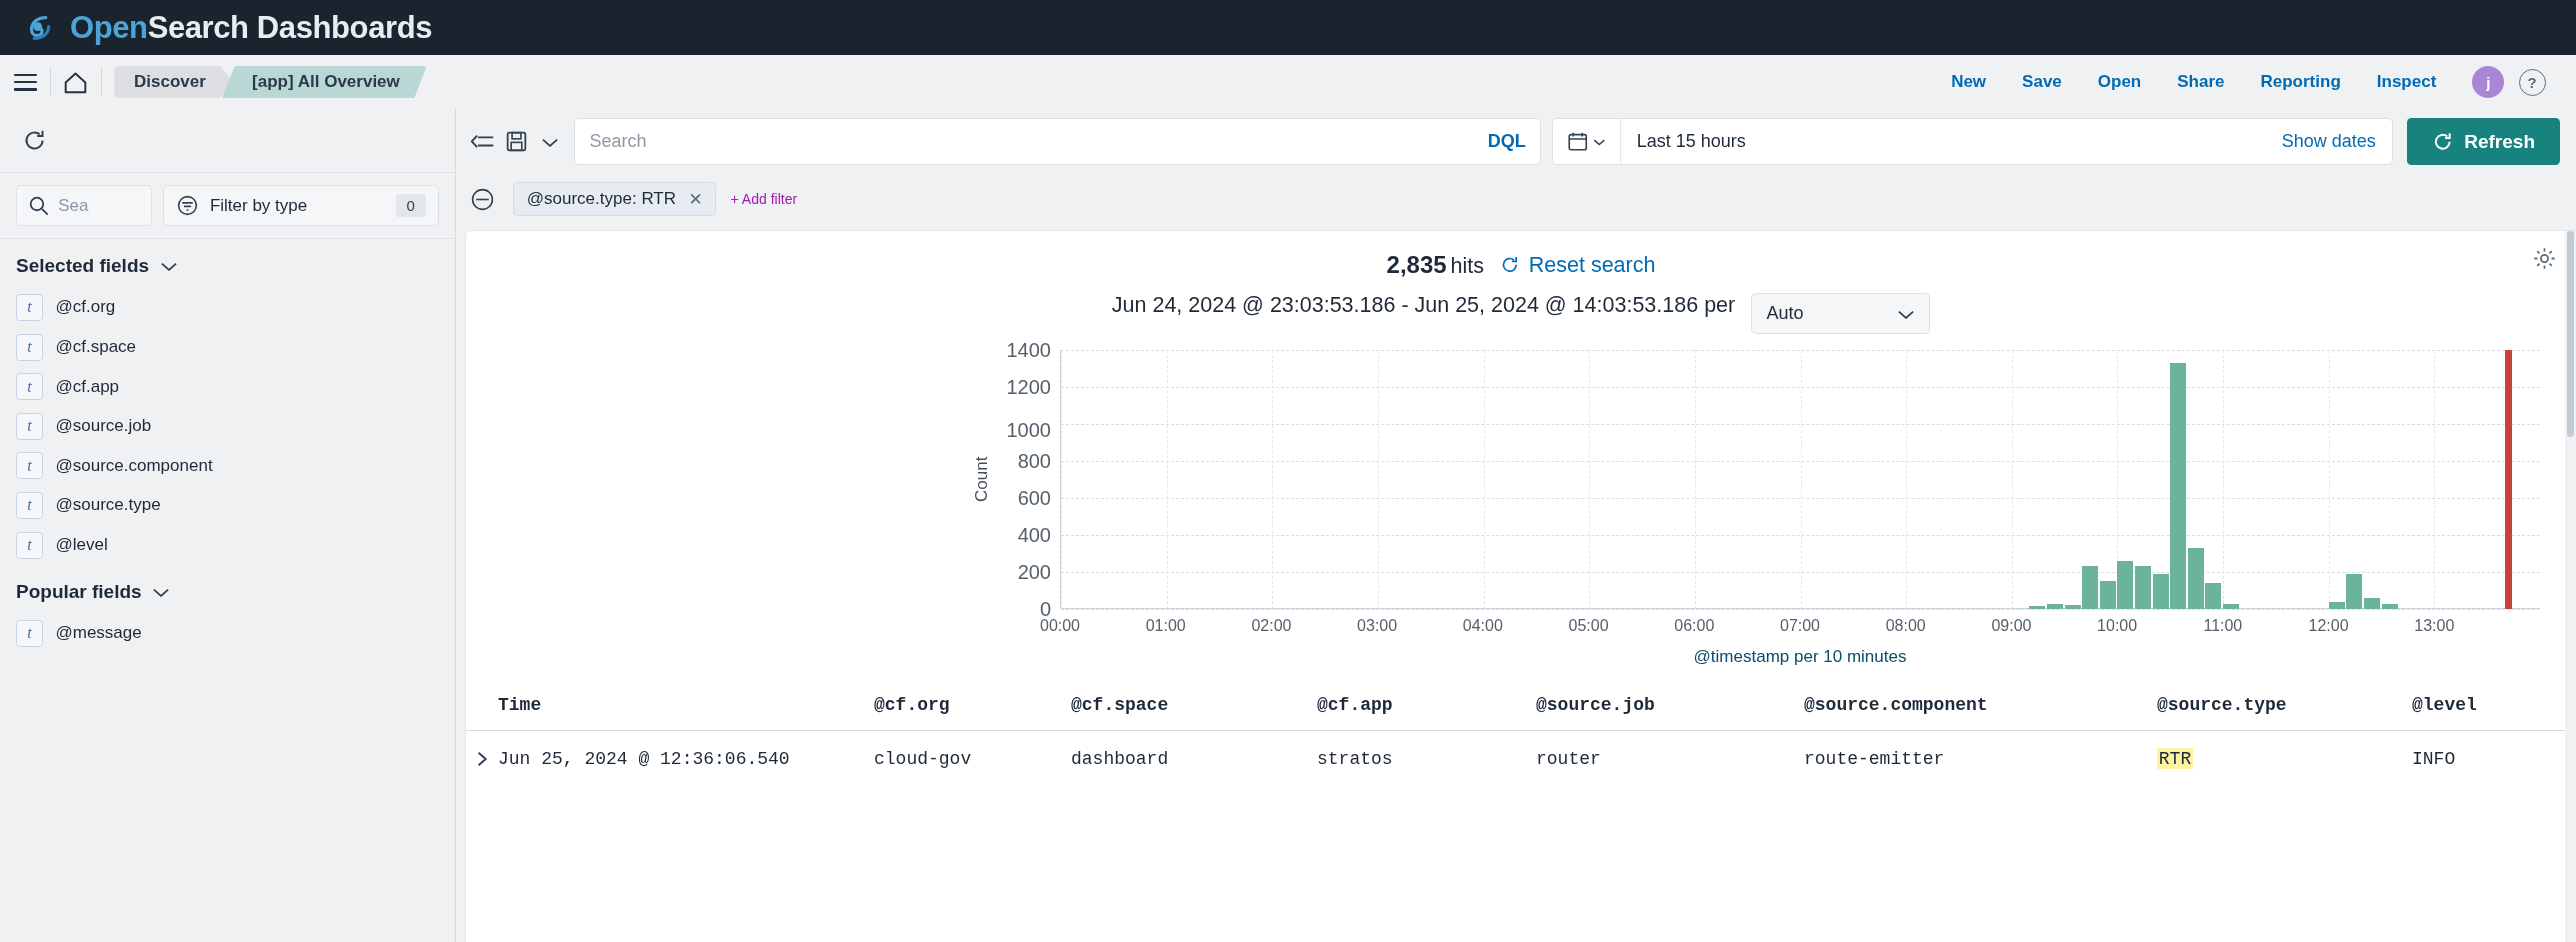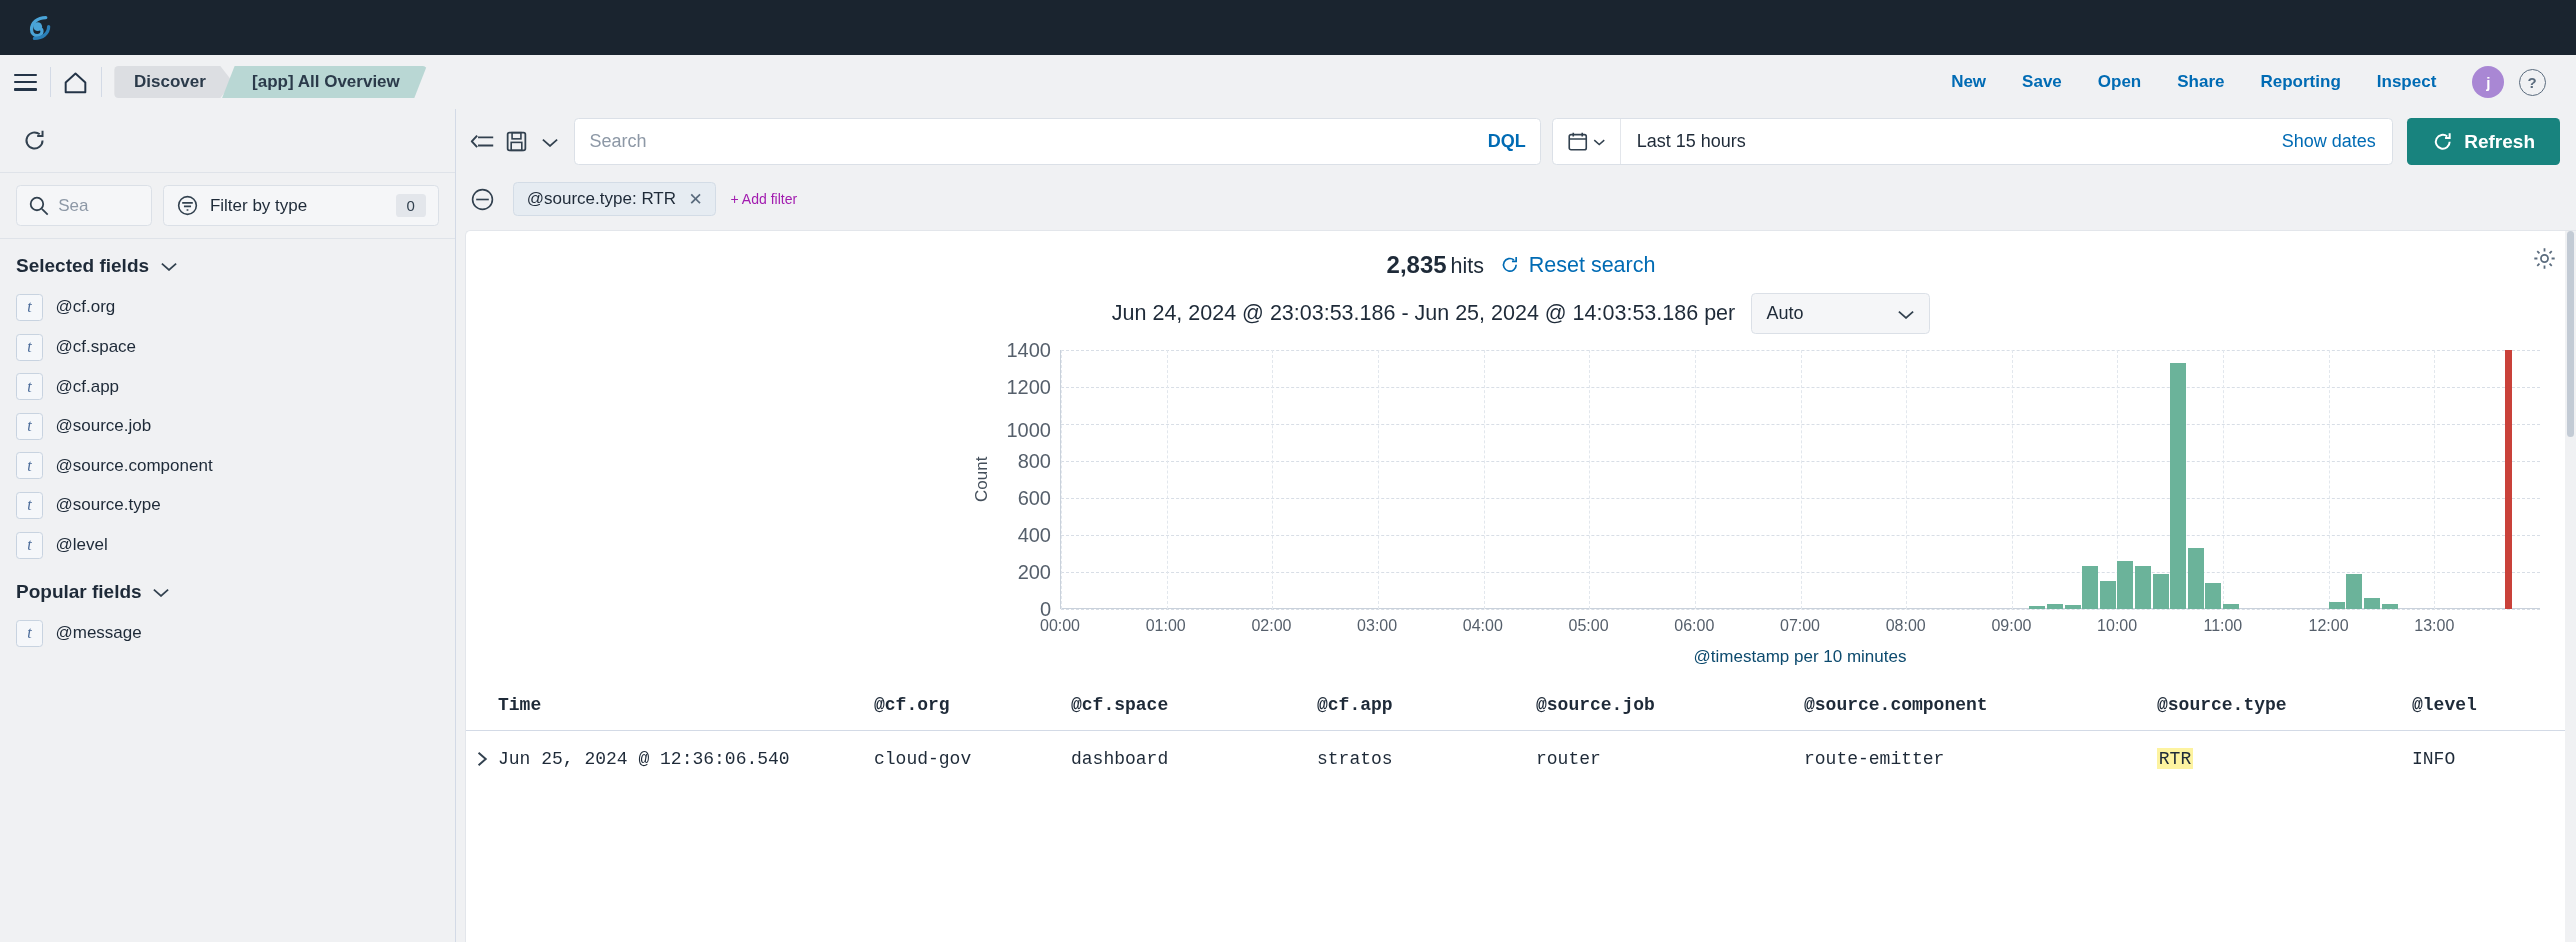--- a/index.html
+++ b/index.html
@@ -171,21 +171,21 @@
     border: 0.9px solid #e3e6eb; border-right: none; border-bottom: none;
     display: flex; flex-direction: column; min-height: 0; position: relative;
   }
   .gear-tr { position: absolute; right: 19.7px; top: 16px; cursor: pointer; }
 
   .hits-row { text-align: center; padding: 19.7px 0 0 0; display: flex; align-items: center; justify-content: center; gap: 16px; }
   .hits-num { font-size: 24px; font-weight: 700; color: #1e2a38; }
   .hits-lbl { font-size: 21.5px; color: #1e2a38; }
   .reset { font-size: 21.5px; color: #006bb4; cursor: pointer; display: flex; align-items: center; gap: 9px; }
 
-  .range-row { display: flex; align-items: center; justify-content: center; gap: 16px; padding: 14.3px 0 0 0; }
+  .range-row { display: flex; justify-content: center; gap: 16px; padding: 14.3px 0 0 0; }
   .range-txt { font-size: 21.5px; color: #1e2a38; }
   .auto-sel {
     width: 179px; height: 41px; background: #f5f6f8; border: 0.9px solid #dbe0e7; border-radius: 4.5px;
     display: flex; align-items: center; padding: 0 14.3px; font-size: 18px; color: #1e2a38; cursor: pointer;
   }
   .auto-sel .chev { margin-left: auto; }
 
   .chartwrap { padding: 16px 0 0 0; position: relative; }
   .chart-flex { display: flex; align-items: stretch; }
   .ylabel {
@@ -232,20 +232,21 @@
 
 <div class="app">
 
   <div class="topbar">
     <div class="logo-wrap">
       <svg class="logo-mark" viewBox="0 0 40 40">
         <path d="M24 9c-9 0-15 5.5-15 12.5 0 4 2.5 6.5 6 6.5 3 0 5-2 5-4.5 0-2-1.2-3.2-3-4" fill="none" stroke="#4aa4d8" stroke-width="3.4" stroke-linecap="round"></path>
         <path d="M12 31c9 0 15-5.5 15-12.5" fill="none" stroke="#2a7fb8" stroke-width="3.4" stroke-linecap="round"></path>
         <circle cx="15.5" cy="18.5" r="4.6" fill="#4aa4d8"></circle>
       </svg>
+      <div class="logo-text"><span class="logo-open">Open</span><span class="logo-rest">Search Dashboards</span></div>
     </div>
   </div>
 
   <div class="navrow">
     <div class="nav-left">
       <div class="icon-btn">
         <div class="hamb">
             <span></span>
             <span></span>
             <span></span>

